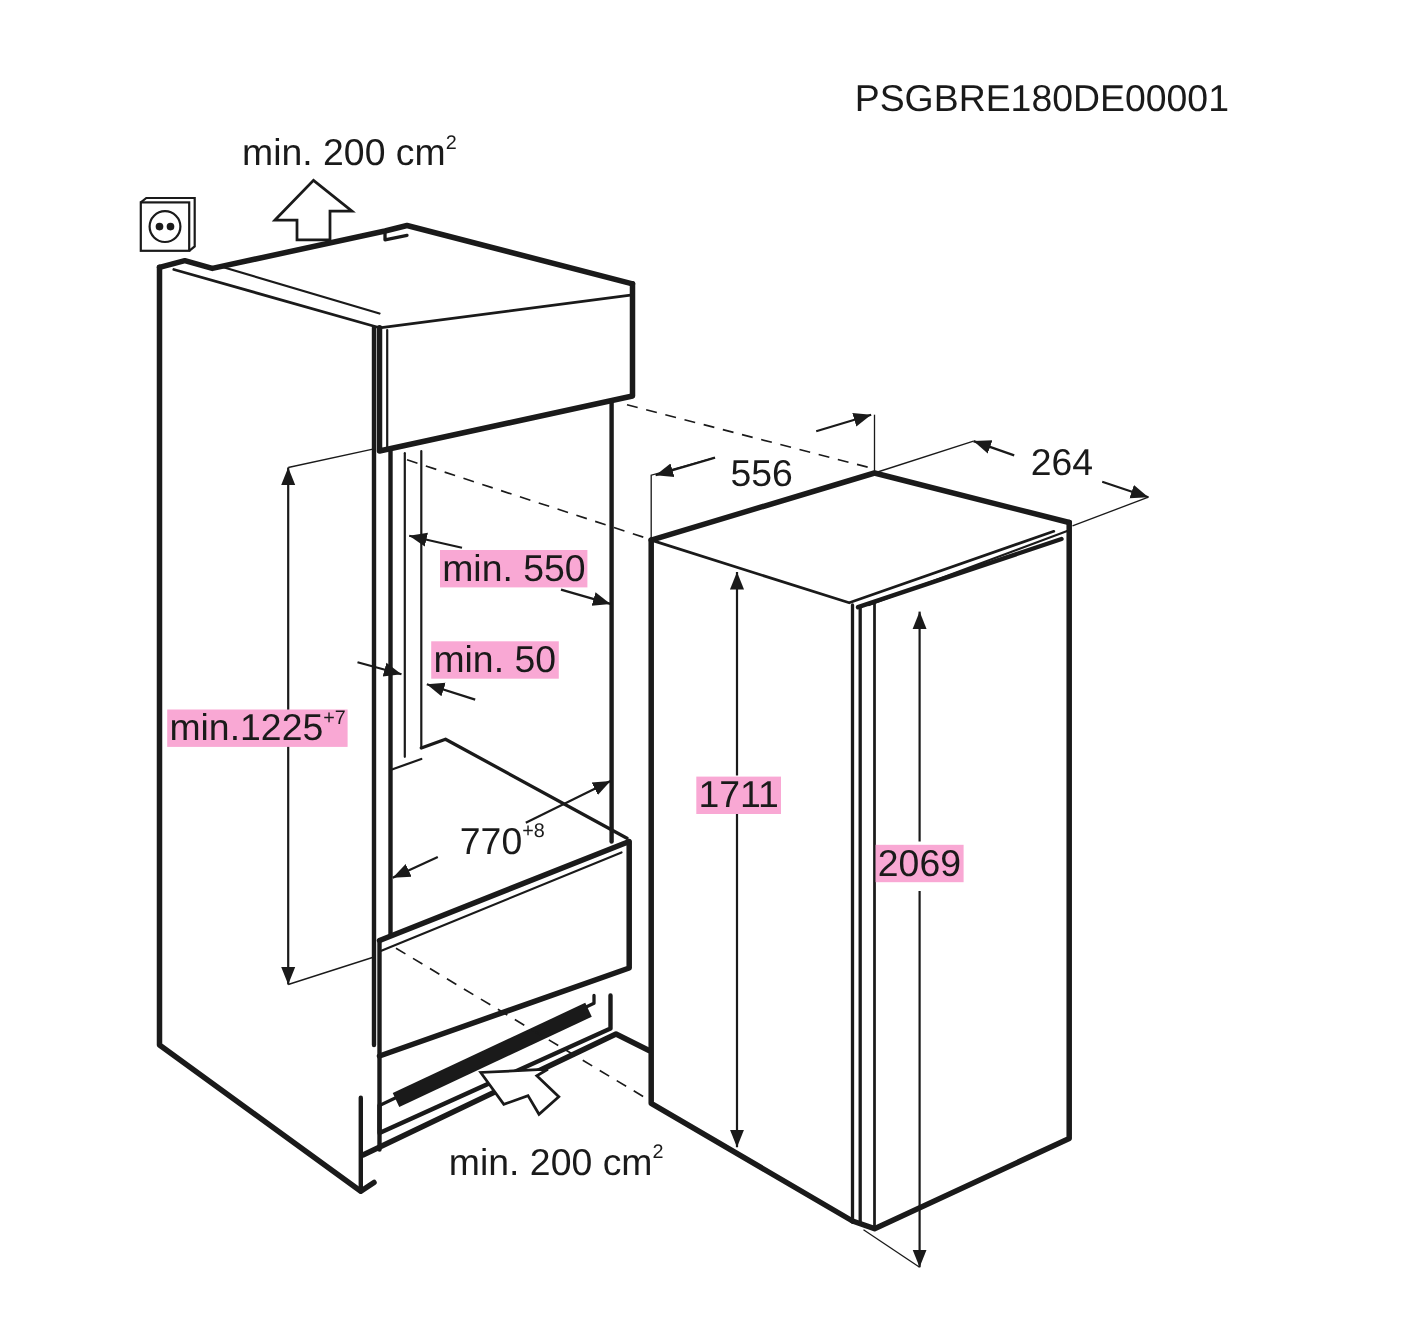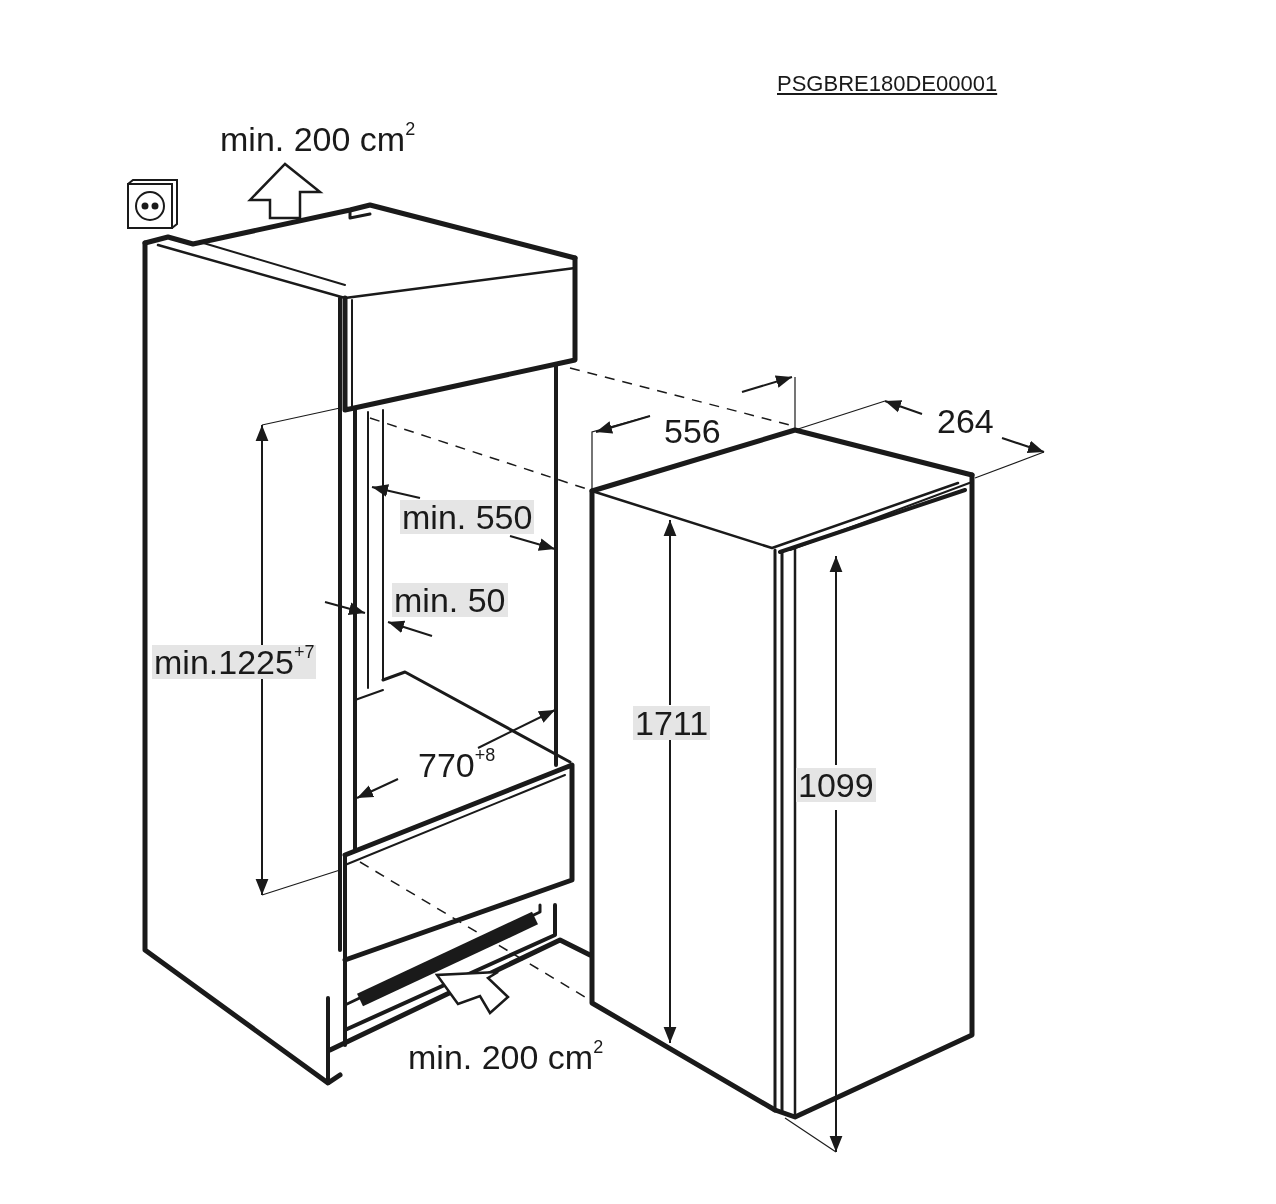--- a/index.html
+++ b/index.html
@@ -1,21 +1,21 @@
 <!DOCTYPE html>
 <html><head>
 <meta charset="utf-8">
 <style>
   html, body { margin:0; padding:0; background:#ffffff; }
   body { width:1276px; height:1204px; position:relative; overflow:hidden;
          font-family:"Liberation Sans", sans-serif; color:#1a1a1a; }
   svg { position:absolute; left:0; top:0; }
   .lbl { position:absolute; font-family:"Liberation Sans", sans-serif; font-size:34px;
-         color:#1a1a1a; white-space:nowrap; line-height:1; background:#e5e5e5; padding:0 2px; }
-  .code { font-size:22px; background:none;text-decoration:underline; }
+         color:#1a1a1a; white-space:nowrap; line-height:1; background:#f9a8d4; padding:0 2px; }
+  .code { font-size:34px; background:none; }
   sup { font-size:18px; vertical-align:top; position:relative; top:-2px; }
 </style>
 </head>
 <body>
 
 <svg width="1276" height="1204" viewBox="0 0 1276 1204">
   <defs>
     <marker id="ah" viewBox="0 0 10 10" refX="10" refY="5" markerWidth="8" markerHeight="8" orient="auto-start-reverse">
       <path d="M0,1 L10,5 L0,9 Z" fill="#1a1a1a"></path>
     </marker>
@@ -140,13 +140,13 @@
 <div class="lbl" style="left:406px;top:1040px;background:none;">
   <span>min. 200 cm</span><sup>2</sup>
 </div>
 
 <div class="lbl" style="left:662px;top:390px;background:none;margin-top:24px;">556</div>
 
 <div class="lbl" style="left:935px;top:404px;background:none;">264</div>
 
 <div class="lbl" style="left:633px;top:706px;">1711</div>
 
-<div class="lbl" style="left:796px;top:768px;">1099</div>
+<div class="lbl" style="left:796px;top:768px;">2069</div>
 
 </body></html>

